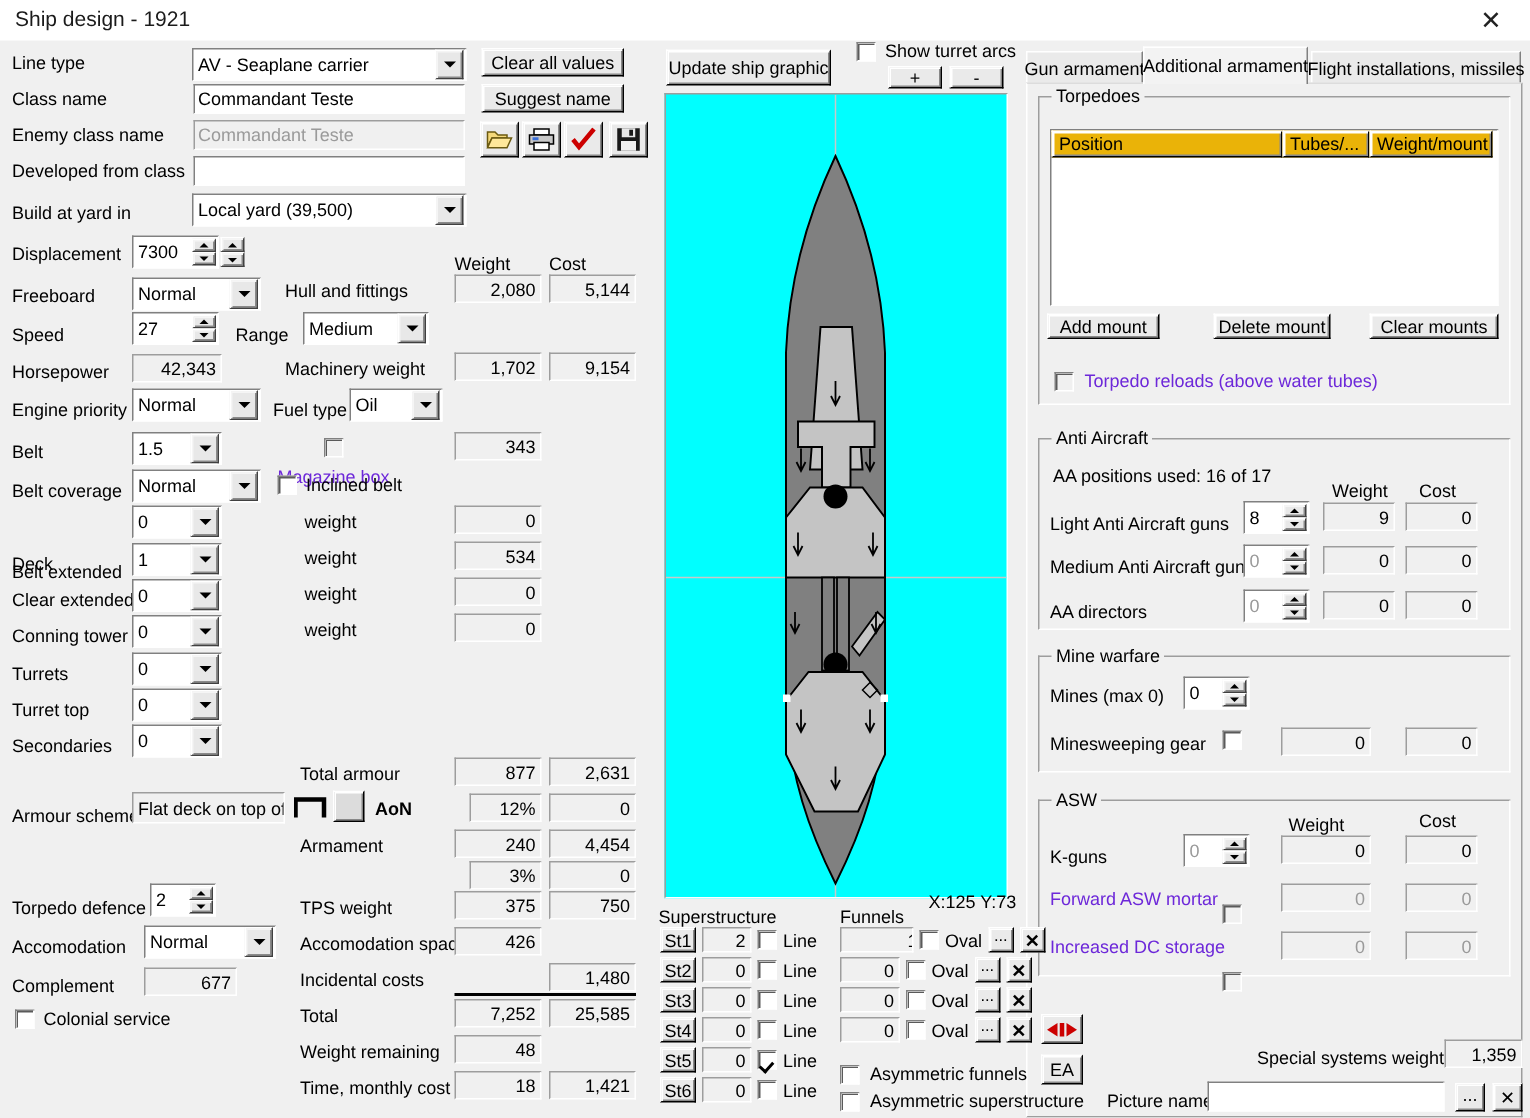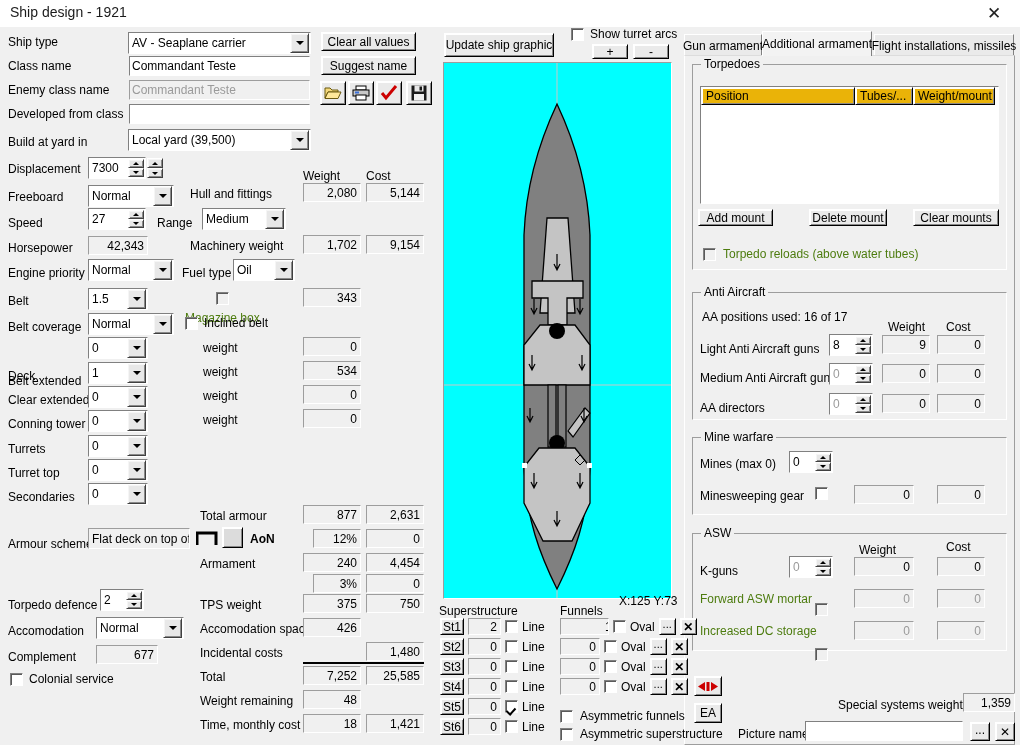--- a/index.html
+++ b/index.html
@@ -15,21 +15,21 @@
   .abs{position:absolute;}
 
   
   #titlebar{left:0;top:0;width:1020px;height:27px;background:#ffffff;}
   #title-text{left:10px;top:4px;font-size:14px;color:#1b1b1b;white-space:nowrap;}
   #win-close{right:6px;top:2px;width:40px;height:22px;display:flex;align-items:center;justify-content:center;
              font-size:17px;color:#222;cursor:default;}
 
   
   .lbl{white-space:nowrap;font-size:12px;line-height:14px;}
-  .lbl.dis{color:#4d7c0f;}
+  .lbl.dis{color:#6d28d9;}
 
   .field{
     box-sizing:border-box;
     border:1px solid #fff;
     border-top-color:#808080;border-left-color:#808080;
     outline:1px solid transparent;
     background:#fff;
     font-family:"Liberation Sans",sans-serif;font-size:12px;
     padding:1px 2px;
     height:20px;line-height:16px;
@@ -176,21 +176,21 @@
   }
 </style>
 </head>
 <body>
 
 <div class="abs" id="titlebar">
   <div class="abs" id="title-text">Ship design - 1921</div>
   <div class="abs" id="win-close">✕</div>
 </div>
 
-<div class="abs lbl" style="left:8px;top:35px;">Ship type</div>
+<div class="abs lbl" style="left:8px;top:35px;">Line type</div>
 <div class="abs combo" style="left:128px;top:32px;width:183px;">
   <div class="cv">AV - Seaplane carrier</div>
   <div class="arrow">
       <div class="tri-d"></div>
     </div>
 </div>
 
 <div class="abs lbl" style="left:8px;top:59px;">Class name</div>
 <div class="abs field" style="left:129px;top:56px;width:181px;">Commandant Teste</div>
 

